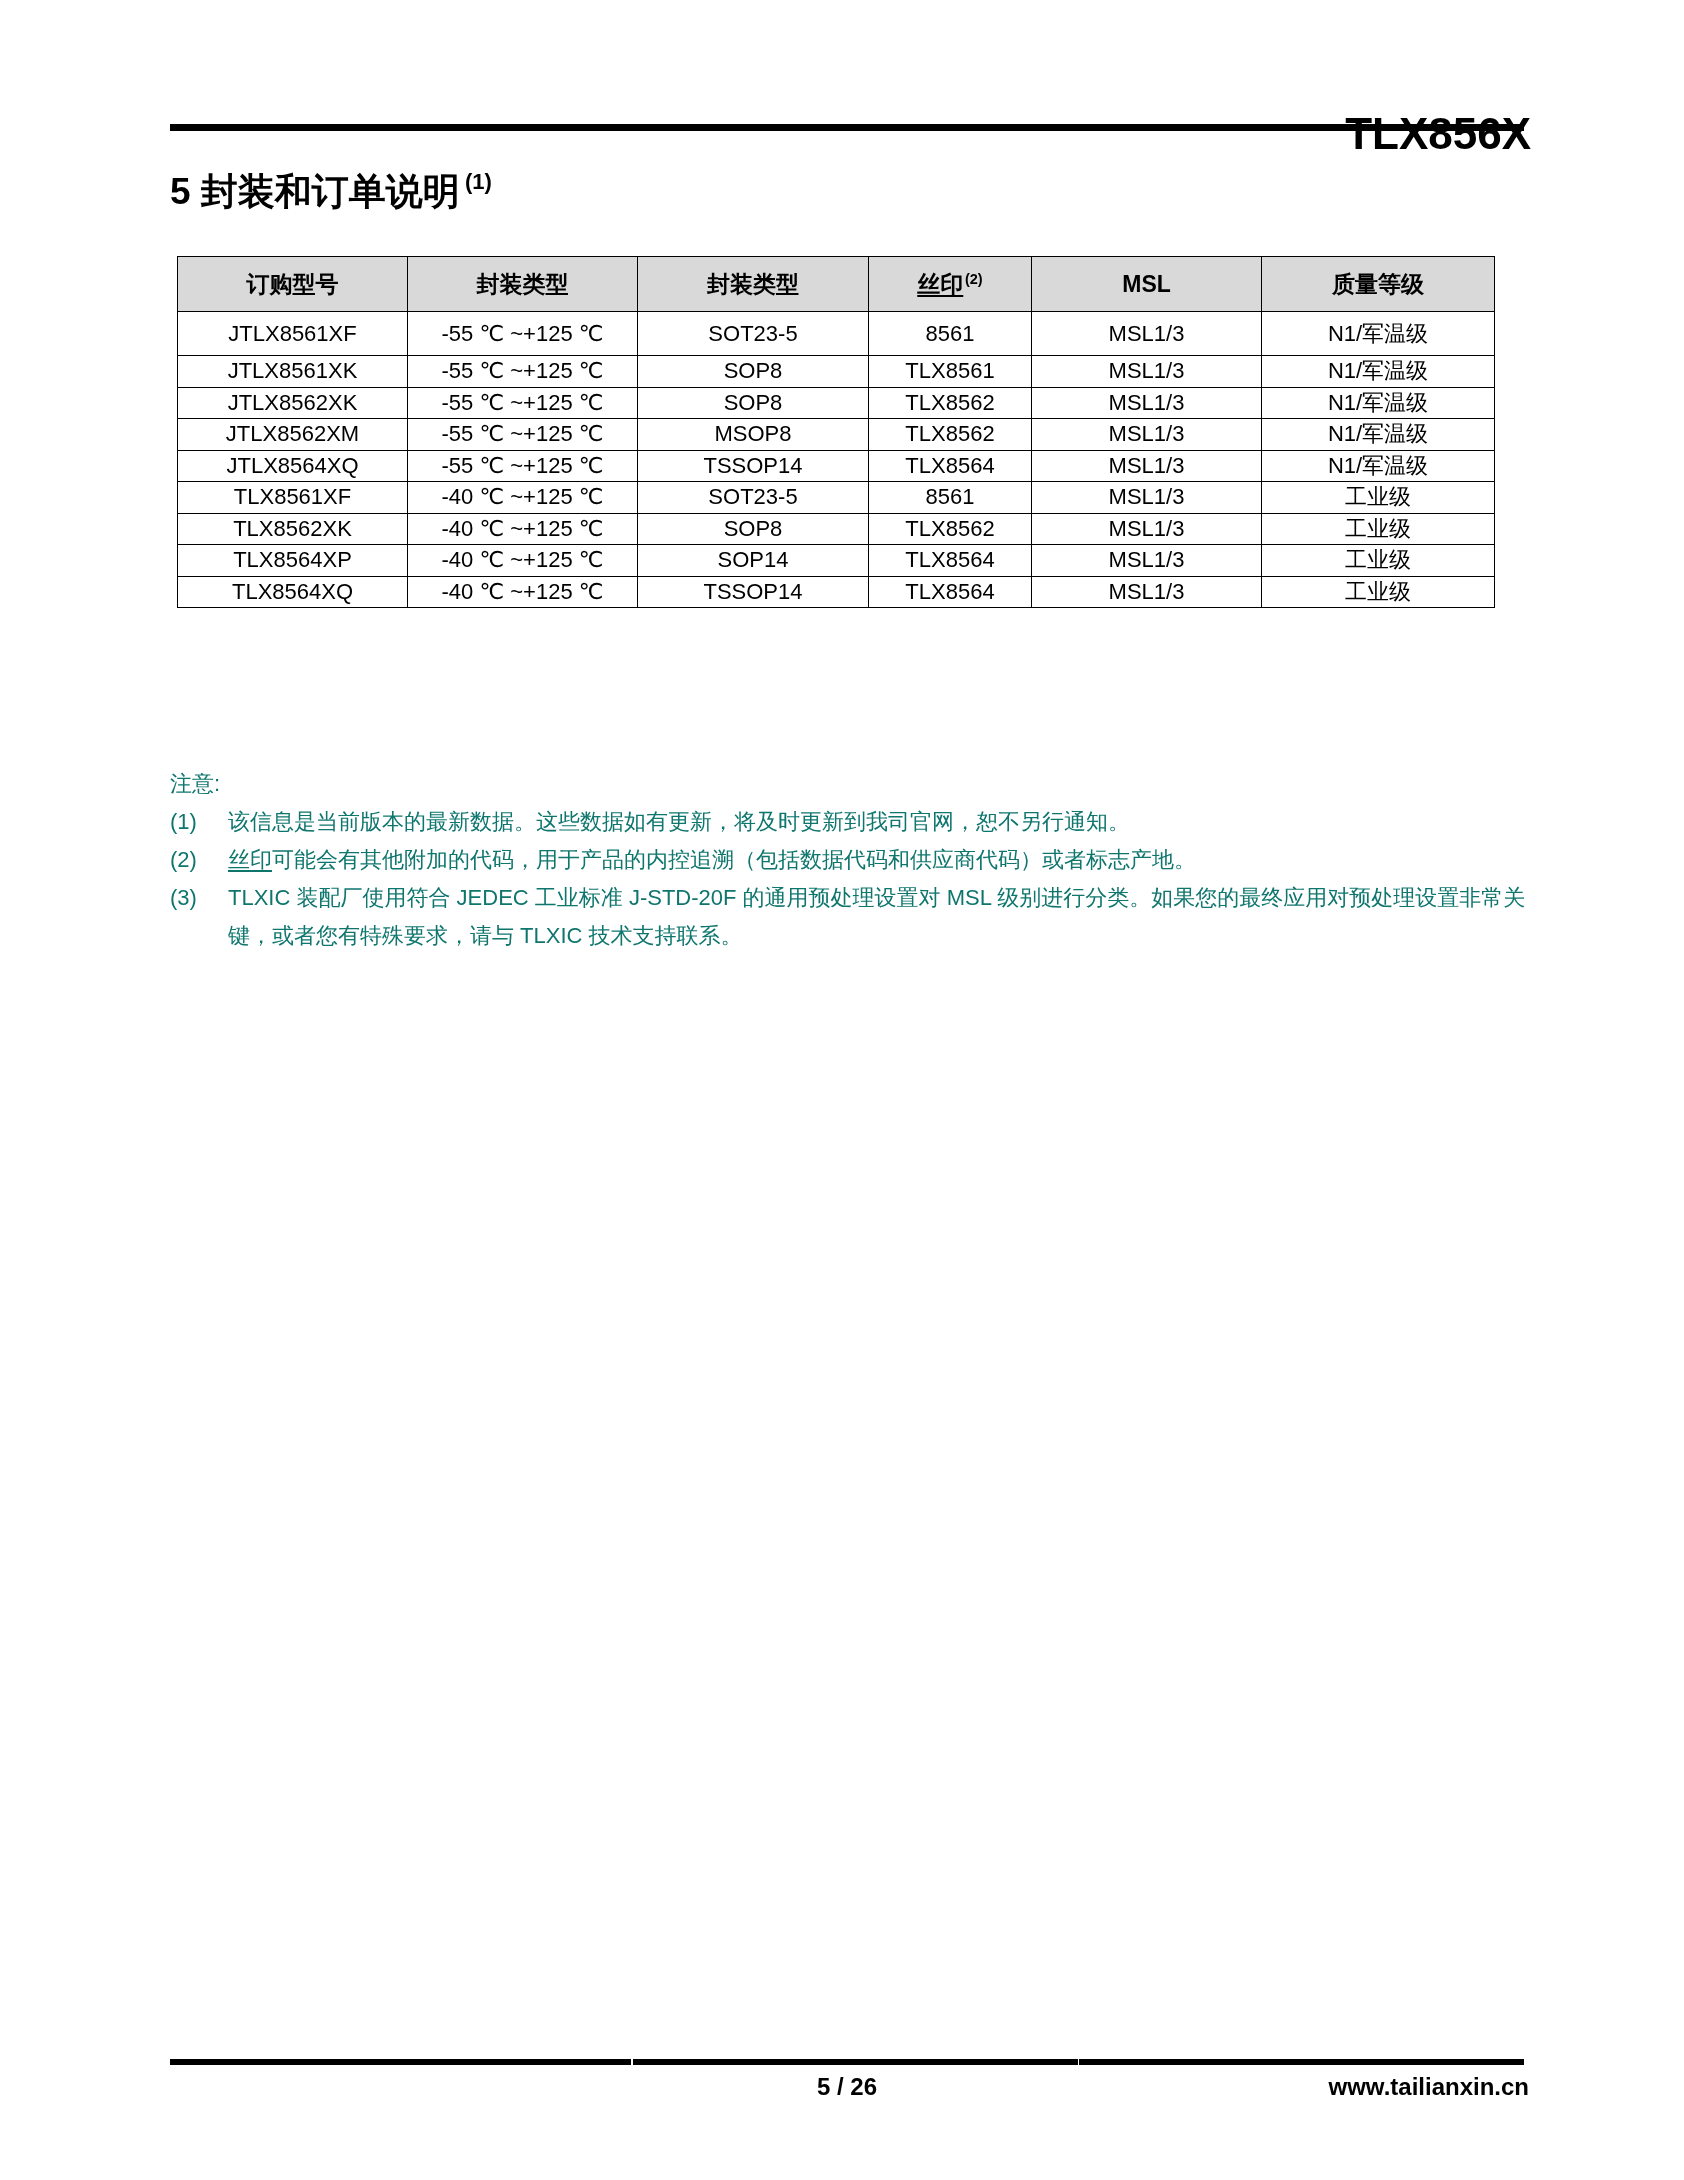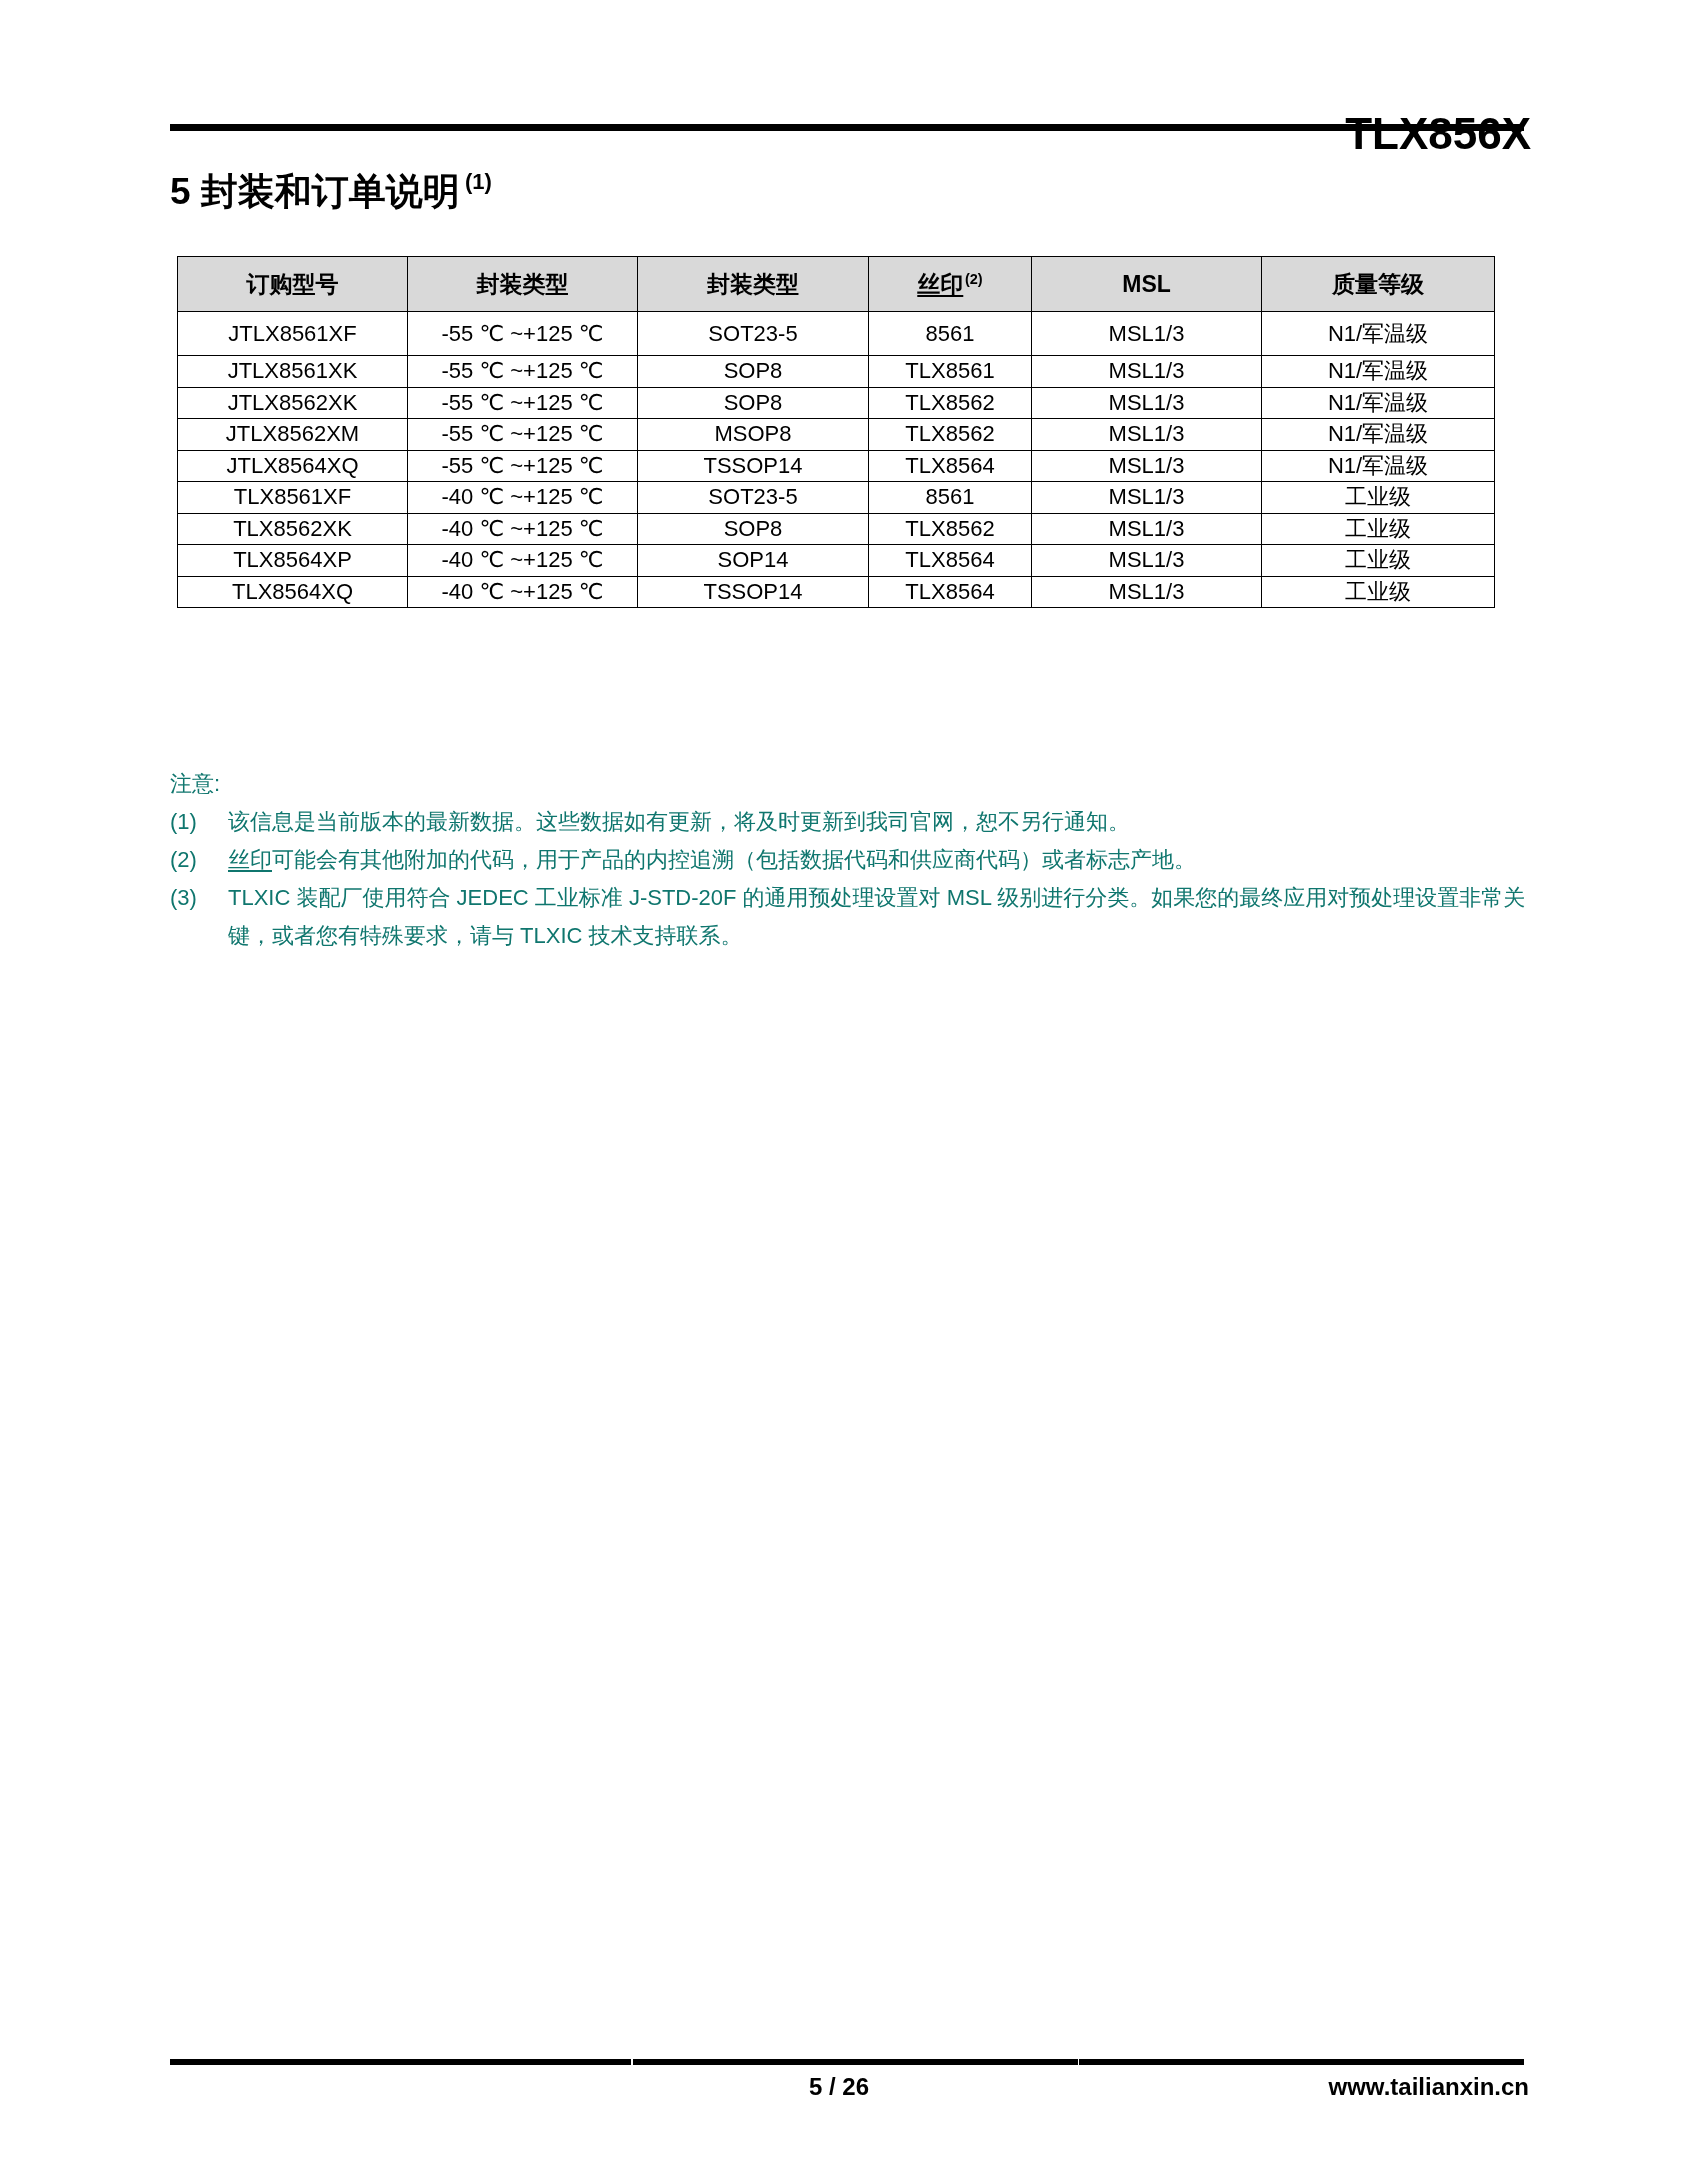--- a/index.html
+++ b/index.html
@@ -70,21 +70,21 @@
   .note-text { flex: 1; }
 
   
   .footer-rule {
     position: absolute; top: 2059px; left: 170px; width: 1354px;
     height: 6px; display: flex; gap: 1.7px;
   }
   .footer-rule .seg { background: #000000; height: 6px; }
   .seg1 { width: 461px; } .seg2 { width: 445px; } .seg3 { flex: 1; }
   .footer-page {
-    position: absolute; top: 2073px; left: 162px; width: 1354px;
+    position: absolute; top: 2073px; left: 170px; width: 1354px;
     text-align: center; font-size: 24px; font-weight: bold;
   }
   .footer-site {
     position: absolute; top: 2073px; right: 156px;
     font-size: 24px; font-weight: bold;
   }
 </style>
 </head>
 <body>
 

